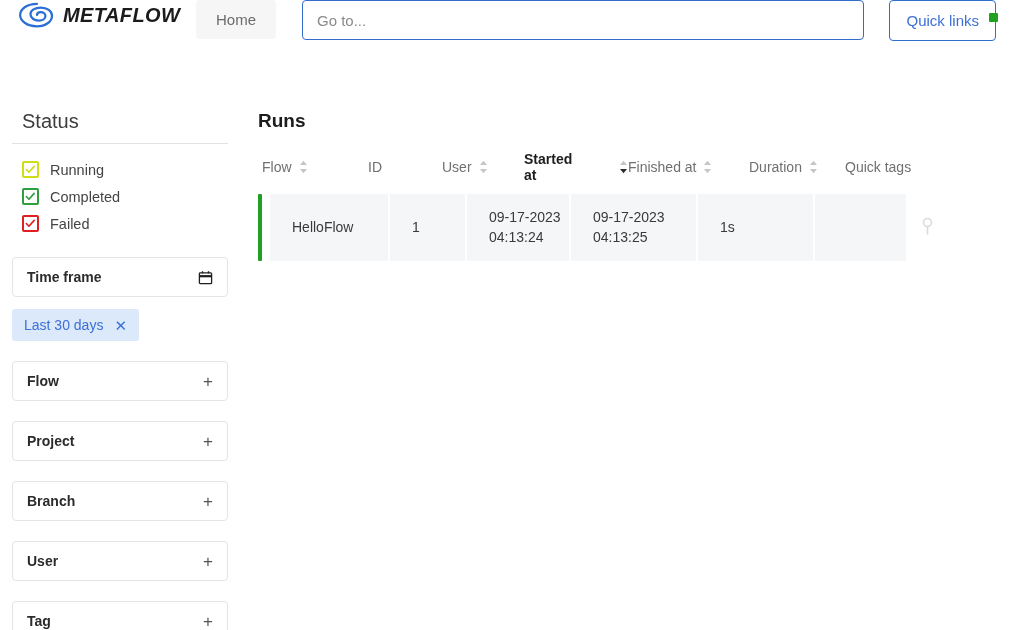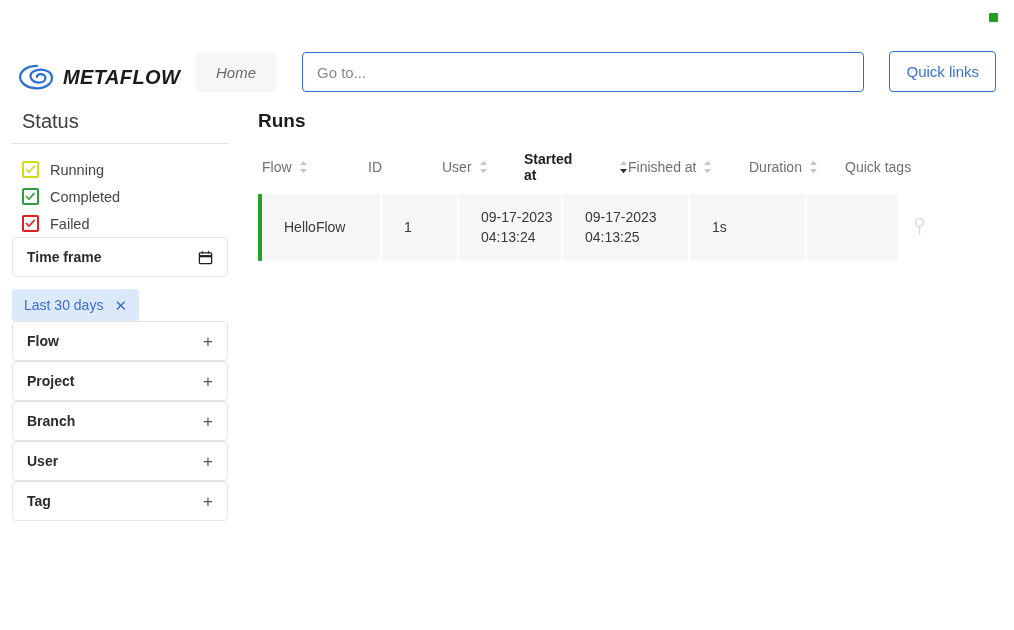--- a/index.html
+++ b/index.html
@@ -9,21 +9,21 @@
     background: #ffffff;
     font-family: "Liberation Sans", sans-serif;
     overflow: hidden;
   }
 
   
   .topbar {
     position: relative;
     height: 92px;
     display: flex;
-    align-items: flex-end;
+    align-items: flex-start;
     padding: 0 18px;
     background: #ffffff;
   }
   .brand {
     display: flex;
     align-items: center;
     gap: 7px;
     width: 160px;
     flex: 0 0 auto;
   }
@@ -39,21 +39,20 @@
     flex: 0 0 auto;
     margin-left: 18px;
     background: #f6f6f6;
     border: none;
     border-radius: 4px;
     color: #6b6b6b;
     font-size: 15px;
     font-family: inherit;
     padding: 11px 20px;
     cursor: pointer;
-    font-style: italic;
   }
   .search-wrap { flex: 0 0 auto; margin-left: 26px; }
   .search-input {
     width: 562px;
     height: 40px;
     border: 1px solid #336ecc;
     border-radius: 4px;
     padding: 8px 14px;
     font-size: 15px;
     font-family: inherit;
@@ -124,20 +123,21 @@
   .status-label { font-size: 14.5px; color: #444; }
 
   .filter-box {
     border: 1px solid #e4e4e4;
     border-radius: 4px;
     height: 40px;
     display: flex;
     align-items: center;
     justify-content: space-between;
     padding: 0 14px;
+    margin-top: 20px;
     background: #fff;
     cursor: pointer;
   }
   .filter-label {
     font-size: 14px;
     font-weight: bold;
     color: #2b2b2b;
   }
   .plus-icon {
     font-size: 17px;
@@ -226,21 +226,21 @@
 
   
   .c-flow   { width: 106px; flex: 0 0 106px; }
   .c-id     { width:  74px; flex: 0 0  74px; }
   .c-user   { width:  82px; flex: 0 0  82px; }
   .c-start  { width: 104px; flex: 0 0 104px; gap: 35px; }
   .c-finish { width: 121px; flex: 0 0 121px; }
   .c-dur    { width:  96px; flex: 0 0  96px; }
   .c-tags   { width:  96px; flex: 0 0  96px; }
 
-  .cw-flow   { width: 118px; flex: 0 0 118px; }
+  .cw-flow   { width: 118px; flex: 0 0 118px; margin-left: 8px; }
   .cw-id     { width:  75px; flex: 0 0  75px; }
   .cw-user   { width:  80px; flex: 0 0  80px; }
   .cw-start  { width: 102px; flex: 0 0 102px; }
   .cw-finish { width: 125px; flex: 0 0 125px; }
   .cw-dur    { width: 115px; flex: 0 0 115px; }
   .cw-tags   { width:  91px; flex: 0 0  91px; }
 </style>
 </head>
 <body>
 

